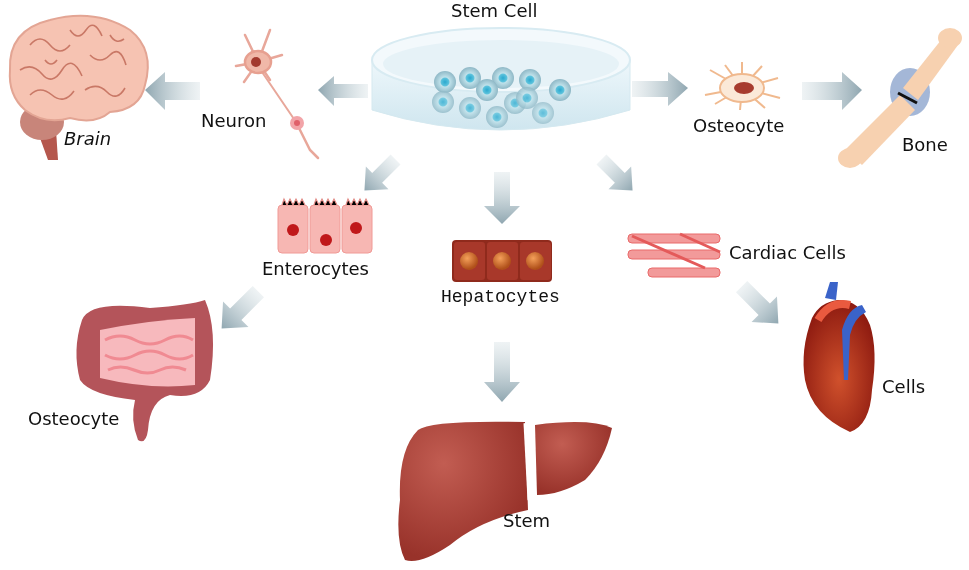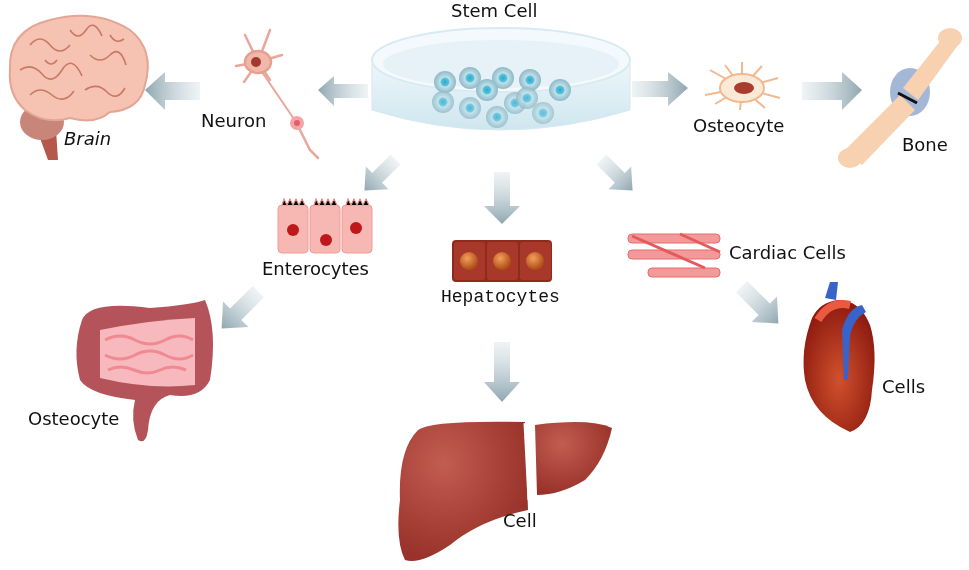--- a/index.html
+++ b/index.html
@@ -209,15 +209,15 @@
 
 <span class="label" style="left:451px;top:2px;">Stem Cell</span>
 <span class="label" style="left:201px;top:112px;text-align:center;">Neuron</span>
 <span class="label" style="left:64px;top:130px;font-style:italic;">Brain</span>
 <span class="label" style="left:693px;top:117px;">Osteocyte</span>
 <span class="label" style="left:902px;top:136px;">Bone</span>
 <span class="label" style="left:262px;top:260px;">Enterocytes</span>
 <span class="label" style="left:441px;top:288px;font-family:Liberation Mono, monospace;">Hepatocytes</span>
 <span class="label" style="left:729px;top:244px;">Cardiac Cells</span>
 <span class="label" style="left:28px;top:410px;">Osteocyte</span>
-<span class="label" style="left:503px;top:512px;">Cell</span>
+<span class="label" style="left:503px;top:512px;">Stem</span>
 <span class="label" style="left:882px;top:378px;">Cells</span>
 </div>
 
 </body></html>

